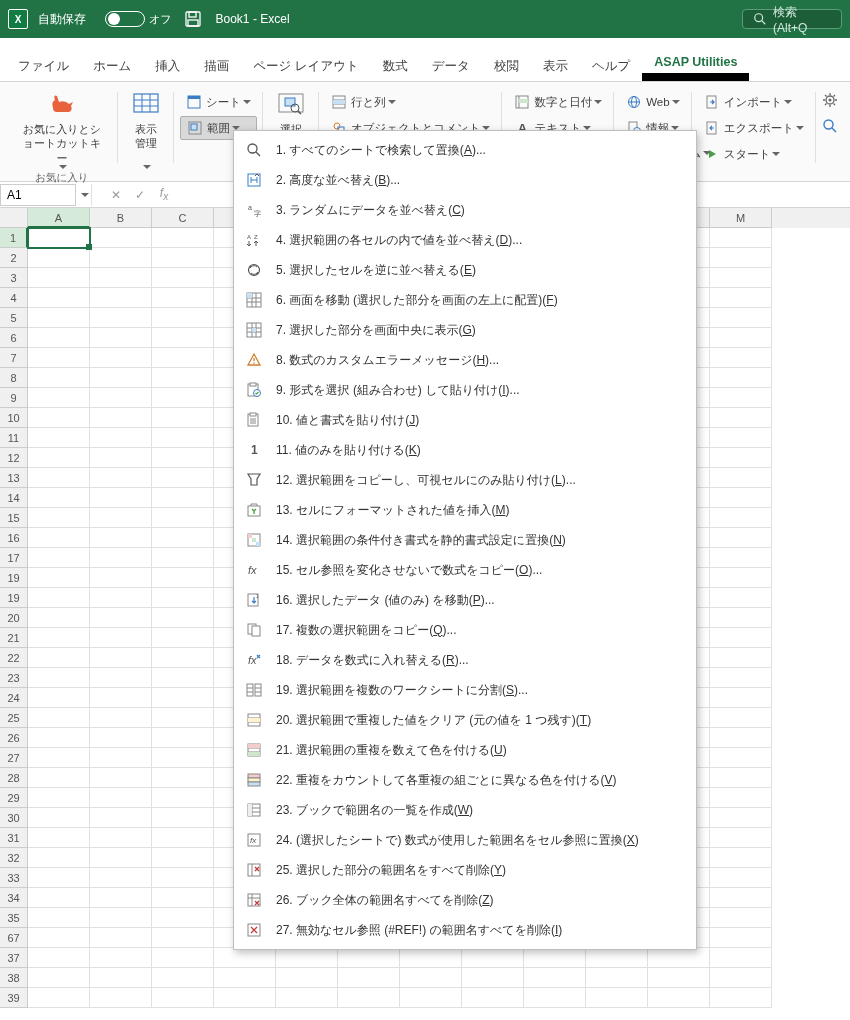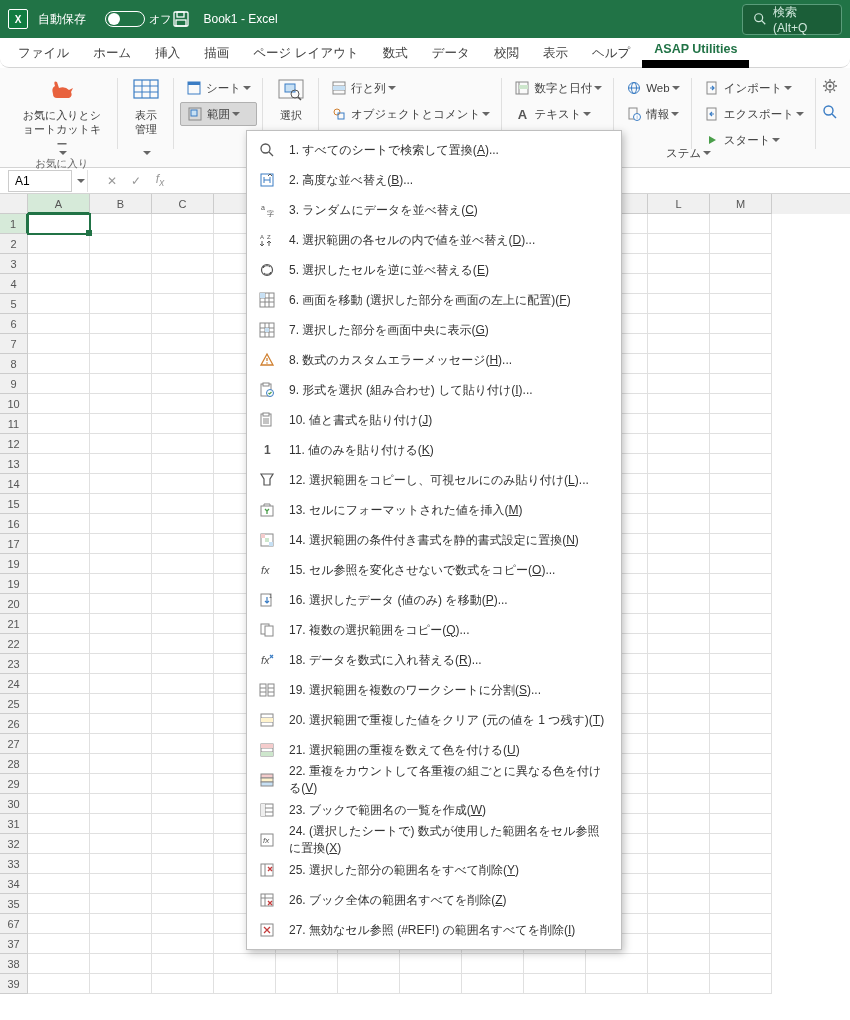--- a/index.html
+++ b/index.html
@@ -4,69 +4,69 @@
 <style>
 * { margin: 0; padding: 0; box-sizing: border-box; }
 body { font-family: "Yu Gothic UI", "Meiryo", sans-serif; font-size: 12px; background: #fff; overflow: hidden; width: 850px; height: 1020px; position: relative; }
 
 
 .titlebar { background: #217346; height: 38px; display: flex; align-items: center; padding: 0 8px; color: #fff; }
 .titlebar .app-icon { width: 20px; height: 20px; background: #107c41; border: 1px solid #fff; border-radius: 2px; display: flex; align-items: center; justify-content: center; font-size: 10px; font-weight: bold; margin-right: 10px; }
 .autosave-label { font-size: 12px; margin-right: 19px; }
 .autosave-toggle { width: 40px; height: 16px; border: 1px solid #fff; border-radius: 8px; position: relative; margin-right: 4px; }
 .autosave-toggle::after { content: ""; position: absolute; left: 2px; top: 1px; width: 12px; height: 12px; background: #fff; border-radius: 50%; }
-.autosave-off { font-size: 11px; }
+.autosave-off { font-size: 11px; margin-right: 12px; }
 .save-icon { width: 18px; height: 18px; margin-right: 14px; }
 .doc-title { font-size: 12px; }
 .titlebar-spacer { flex: 1; }
-.search-box { background: #1b5e38; border: 1px solid #5a9c7a; border-radius: 4px; height: 31px; width: 100px; display: flex; align-items: center; padding: 0 10px; color: #d0e8dc; }
+.search-box { background: #1b5e38; border: 1px solid #5a9c7a; border-radius: 4px; height: 20px; width: 100px; display: flex; align-items: center; padding: 0 10px; color: #d0e8dc; }
 .search-box svg { margin-right: 6px; flex-shrink: 0; }
 
 
-.tabs { background: #fff; border-bottom: 1px solid #d4d4d4; height: 30px; display: flex; align-items: flex-start; padding: 0 6px; border-radius: 9px; }
+.tabs { background: #fff; border-bottom: 1px solid #d4d4d4; height: 44px; display: flex; align-items: flex-end; padding: 0 6px; }
 .tab { padding: 0 12px; height: 30px; display: flex; align-items: center; font-size: 12.5px; color: #404040; cursor: pointer; }
 .tab.active { font-weight: 600; color: #217346; border-bottom: 8px solid #000000; }
 
 
 .ribbon { background: #fafafa; border-bottom: 1px solid #d4d4d4; height: 100px; display: flex; padding: 2px 6px 0 6px; }
 .ribbon-group { display: flex; flex-direction: column; align-items: center; padding: 2px 6px; position: relative; }
 .ribbon-group::after { content: ""; position: absolute; right: 0; top: 8px; bottom: 18px; width: 1px; background: #e0e0e0; }
 .ribbon-group:last-child::after { display: none; }
 .group-label { font-size: 10.5px; color: #666; margin-top: auto; padding-bottom: 3px; }
 .big-btn { display: flex; flex-direction: column; align-items: center; padding: 2px 6px; cursor: pointer; font-size: 11px; text-align: center; line-height: 1.3; color: #404040; }
 .big-btn .icon-box { width: 32px; height: 32px; display: flex; align-items: center; justify-content: center; margin-bottom: 2px; }
 .chevron-down { display: inline-block; width: 0; height: 0; border-left: 4px solid transparent; border-right: 4px solid transparent; border-top: 4px solid #666; margin-left: 2px; vertical-align: middle; }
 .small-btns { display: flex; flex-direction: column; gap: 2px; padding-top: 2px; }
 .small-btn { display: flex; align-items: center; padding: 2px 6px; cursor: pointer; font-size: 11.5px; color: #404040; height: 24px; white-space: nowrap; }
 .small-btn .sicon { width: 16px; height: 16px; margin-right: 4px; display: inline-flex; align-items: center; justify-content: center; }
 .small-btn.highlighted { background: #d9d9d9; border: 1px solid #b0b0b0; border-radius: 2px; }
 
 
 .formula-bar { height: 26px; border-bottom: 1px solid #d4d4d4; display: flex; align-items: center; background: #fff; }
-.name-box { width: 64px; height: 22px; border: 1px solid #ccc; margin-left: 8px; padding: 0 6px; display: flex; align-items: center; font-size: 12px; background: #fff; }
+.name-box { width: 76px; height: 22px; border: 1px solid #ccc; padding: 0 6px; display: flex; align-items: center; font-size: 12px; background: #fff; }
 .name-box-dd { width: 16px; height: 22px; display: flex; align-items: center; justify-content: center; border-right: 1px solid #e0e0e0; }
 .fbar-btn { width: 24px; height: 22px; display: flex; align-items: center; justify-content: center; color: #999; cursor: pointer; }
 .formula-input { flex: 1; height: 22px; padding: 0 6px; }
 
 
 .grid-area { position: relative; }
 .col-headers { display: flex; height: 20px; background: #f0f0f0; }
 .corner { width: 28px; border-right: 1px solid #ccc; border-bottom: 1px solid #ccc; background: #f0f0f0; }
 .col-h { width: 62px; border-right: 1px solid #ccc; border-bottom: 1px solid #ccc; text-align: center; font-size: 11px; color: #555; line-height: 20px; }
 .col-h.sel { background: #d6ead9; border-bottom: 2px solid #217346; }
 .rows { }
 .row { display: flex; height: 20px; }
 .row-h { width: 28px; border-right: 1px solid #ccc; border-bottom: 1px solid #ccc; background: #f0f0f0; text-align: center; font-size: 11px; color: #555; line-height: 20px; }
 .row-h.sel { background: #d6ead9; border-right: 2px solid #217346; }
 .cell { width: 62px; border-right: 1px solid #e0e0e0; border-bottom: 1px solid #e0e0e0; }
 .cell.active { outline: 2px solid #217346; outline-offset: -1px; position: relative; }
 .cell.active::after { content: ""; position: absolute; right: -3px; bottom: -3px; width: 6px; height: 6px; background: #217346; }
 
 
-.dropdown { position: absolute; left: 246px; top: 130px; width: 376px; background: #fff; border: 1px solid #bfbfbf; box-shadow: 2px 3px 8px rgba(0,0,0,0.25); z-index: 100; padding: 4px 0; }
+.dropdown { position: absolute; left: 233px; top: 130px; width: 464px; background: #fff; border: 1px solid #bfbfbf; box-shadow: 2px 3px 8px rgba(0,0,0,0.25); z-index: 100; padding: 4px 0; }
 .menu-item { display: flex; align-items: center; height: 30px; padding: 0 14px 0 10px; cursor: pointer; font-size: 12px; color: #333; }
 .menu-icon { width: 20px; height: 20px; margin-right: 12px; display: flex; align-items: center; justify-content: center; flex-shrink: 0; }
 .menu-text u { text-decoration: underline; }
 </style>
 </head>
 <body>
 
 <div class="titlebar">
   <div class="app-icon">X</div>
   <span class="autosave-label">自動保存</span>

